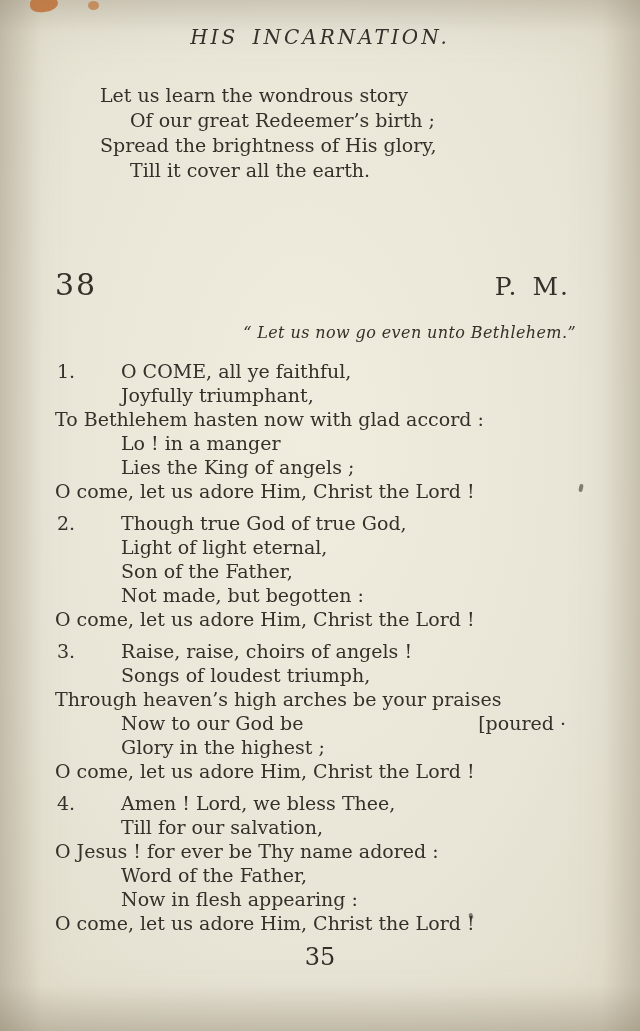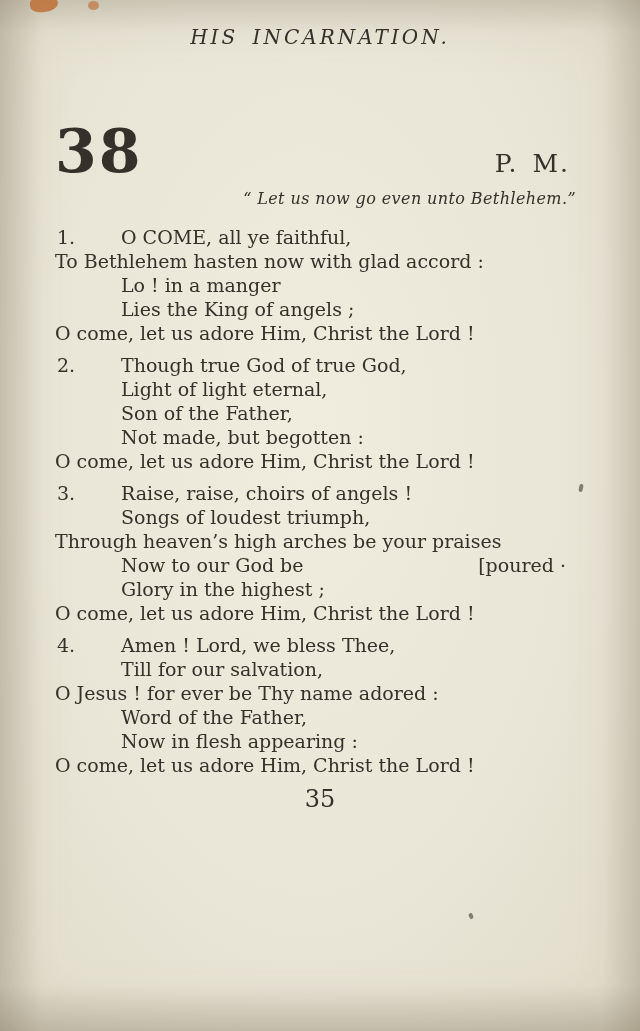--- a/index.html
+++ b/index.html
@@ -40,21 +40,21 @@
     line-height:25px;
   }
   .opening-stanza .indent-1 { padding-left:30px; }
 
   .hymn-header {
     margin:78px 70px 0 55px;
     display:flex;
     align-items:baseline;
     height:48px;
   }
-  .hymn-number { font-size:60px; font-weight:bold; letter-spacing:2px; line-height:48px; }
+  .hymn-number { font-size:30px; font-weight:normal; letter-spacing:2px; line-height:48px; }
   .hymn-meter { margin-left:auto; font-size:25px; letter-spacing:2px; word-spacing:4px; }
 
   .epigraph {
     margin-top:14px;
     padding-right:64px;
     text-align:right;
     font-style:italic;
     font-size:16px;
     letter-spacing:.4px;
     height:20px;
@@ -81,32 +81,39 @@
 <body>
 
 <div class="page">
   <div class="stain stain-1"></div>
   <div class="stain stain-2"></div>
   <div class="speck speck-1"></div>
   <div class="speck speck-2"></div>
 
   <div class="running-head">HIS INCARNATION.</div>
 
+  <div class="opening-stanza">
+      <div class="line indent-0"><span class="line-text">Let us learn the wondrous story</span></div>
+      <div class="line indent-1"><span class="line-text">Of our great Redeemer’s birth ;</span></div>
+      <div class="line indent-0"><span class="line-text">Spread the brightness of His glory,</span></div>
+      <div class="line indent-1"><span class="line-text">Till it cover all the earth.</span></div>
+    </div>
 
   <div class="hymn-header">
     <span class="hymn-number">38</span>
     <span class="hymn-meter">P. M.</span>
   </div>
 
   <div class="epigraph">“ Let us now go even unto Bethlehem.”</div>
 
   <div class="verses">
       <div class="verse">
         <span class="verse-num">1.</span>
         <div class="line indent-1"><span class="line-text">O COME, all ye faithful,</span></div>
+        <div class="line indent-1"><span class="line-text">Joyfully triumphant,</span></div>
         <div class="line indent-0"><span class="line-text">To Bethlehem hasten now with glad accord :</span></div>
         <div class="line indent-1"><span class="line-text">Lo ! in a manger</span></div>
         <div class="line indent-1"><span class="line-text">Lies the King of angels ;</span></div>
         <div class="line indent-0"><span class="line-text">O come, let us adore Him, Christ the Lord !</span></div>
       </div>
       <div class="verse">
         <span class="verse-num">2.</span>
         <div class="line indent-1"><span class="line-text">Though true God of true God,</span></div>
         <div class="line indent-1"><span class="line-text">Light of light eternal,</span></div>
         <div class="line indent-1"><span class="line-text">Son of the Father,</span></div>

